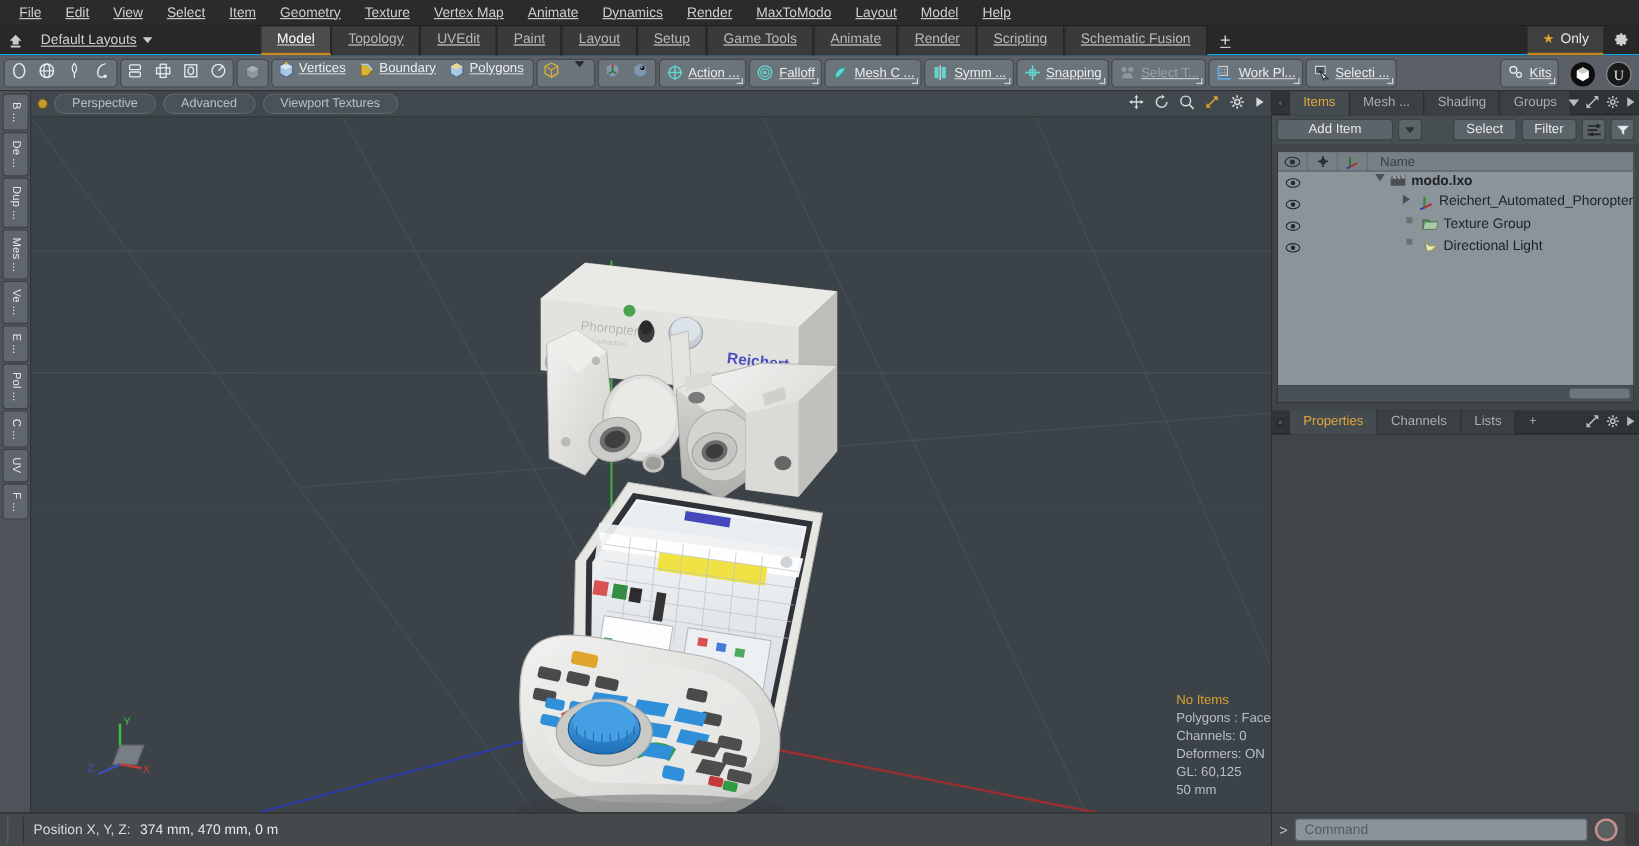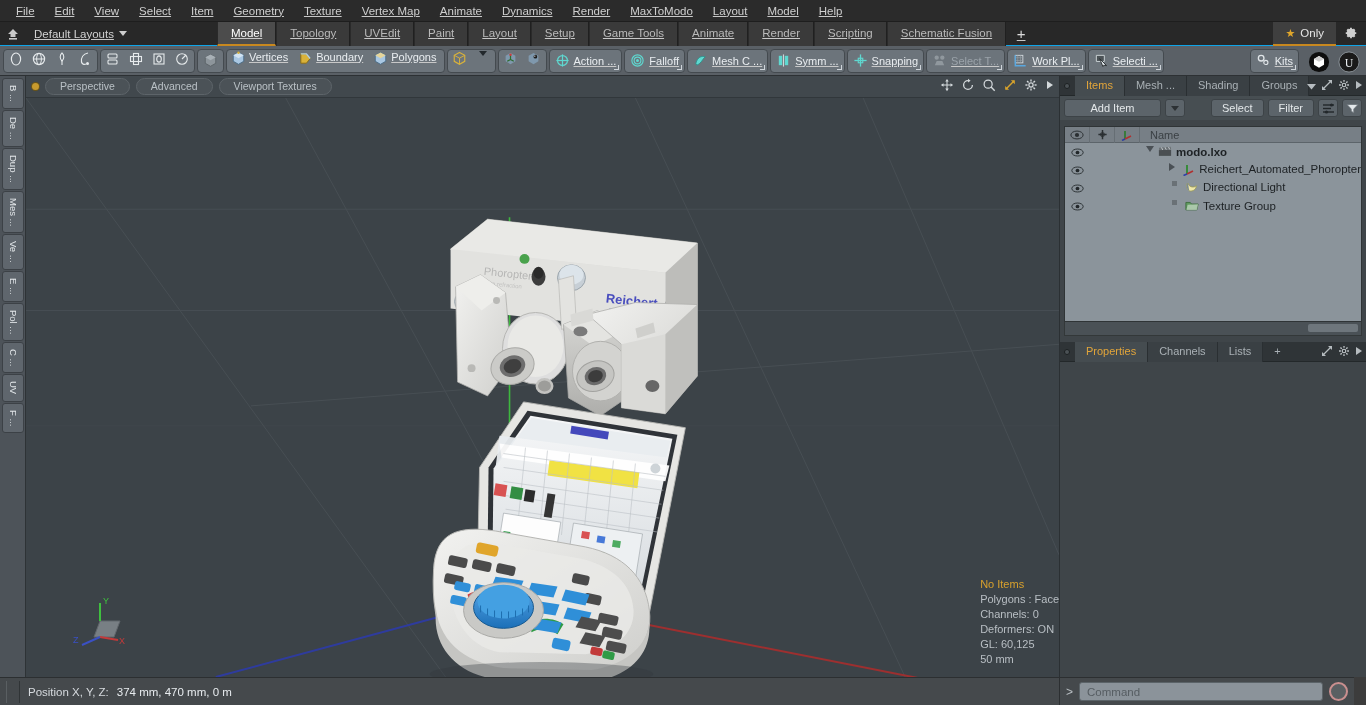--- a/index.html
+++ b/index.html
@@ -868,48 +868,48 @@
                   <ellipse cx="8" cy="5.5" rx="7" ry="4.3" fill="none" stroke="#23282b" stroke-width="1.1"></ellipse>
                   <circle cx="8" cy="5.5" r="2.3" fill="#23282b"></circle>
                 </svg>
             </span>
             <span class="c2"></span>
               <span class="c3"></span>
             <span class="lbl">
               <span class="indent"></span>
               <span class="dotmark"></span>
               <span style="margin-left:4px">
+                <svg width="14" height="11" viewBox="0 0 16 12">
+                    <path d="M1 2.5 L6 2.5 L7.4 4.3 L15 4.3 L13.5 11 L1 11 Z" fill="#5f9a5f" stroke="#3d6b3d"></path>
+                    <path d="M3 5 L15 4.6 L13.5 11 L1.6 11 Z" fill="#e7efe7" opacity="0.55"></path>
+                  </svg>
+              </span>
+              <span>Texture Group</span>
+            </span>
+          </div>
+
+          <div class="trow">
+            <span class="eye">
+              <svg width="13" height="9" viewBox="0 0 16 11">
+                  <ellipse cx="8" cy="5.5" rx="7" ry="4.3" fill="none" stroke="#23282b" stroke-width="1.1"></ellipse>
+                  <circle cx="8" cy="5.5" r="2.3" fill="#23282b"></circle>
+                </svg>
+            </span>
+            <span class="c2"></span>
+              <span class="c3"></span>
+            <span class="lbl">
+              <span class="indent"></span>
+              <span class="dotmark"></span>
+              <span style="margin-left:4px">
                 <svg width="14" height="12" viewBox="0 0 16 13">
                     <path d="M3 2 C1 5 2 9 5 11 C9 12 13 9 13 5 C11 7 7 7 5 5 Z" fill="#efe7a8" stroke="#9c9a5a"></path>
                     <path d="M3 2 C1 5 2 9 5 11 C4 7 4 4 3 2 Z" fill="#7a8a95"></path>
                   </svg>
               </span>
               <span>Directional Light</span>
-            </span>
-          </div>
-
-          <div class="trow">
-            <span class="eye">
-              <svg width="13" height="9" viewBox="0 0 16 11">
-                  <ellipse cx="8" cy="5.5" rx="7" ry="4.3" fill="none" stroke="#23282b" stroke-width="1.1"></ellipse>
-                  <circle cx="8" cy="5.5" r="2.3" fill="#23282b"></circle>
-                </svg>
-            </span>
-            <span class="c2"></span>
-              <span class="c3"></span>
-            <span class="lbl">
-              <span class="indent"></span>
-              <span class="dotmark"></span>
-              <span style="margin-left:4px">
-                <svg width="14" height="11" viewBox="0 0 16 12">
-                    <path d="M1 2.5 L6 2.5 L7.4 4.3 L15 4.3 L13.5 11 L1 11 Z" fill="#5f9a5f" stroke="#3d6b3d"></path>
-                    <path d="M3 5 L15 4.6 L13.5 11 L1.6 11 Z" fill="#e7efe7" opacity="0.55"></path>
-                  </svg>
-              </span>
-              <span>Texture Group</span>
             </span>
           </div>
 
         </div>
       </div>
 
       <div class="tfoot">
           <span class="tsbar"></span>
         </div>
 

